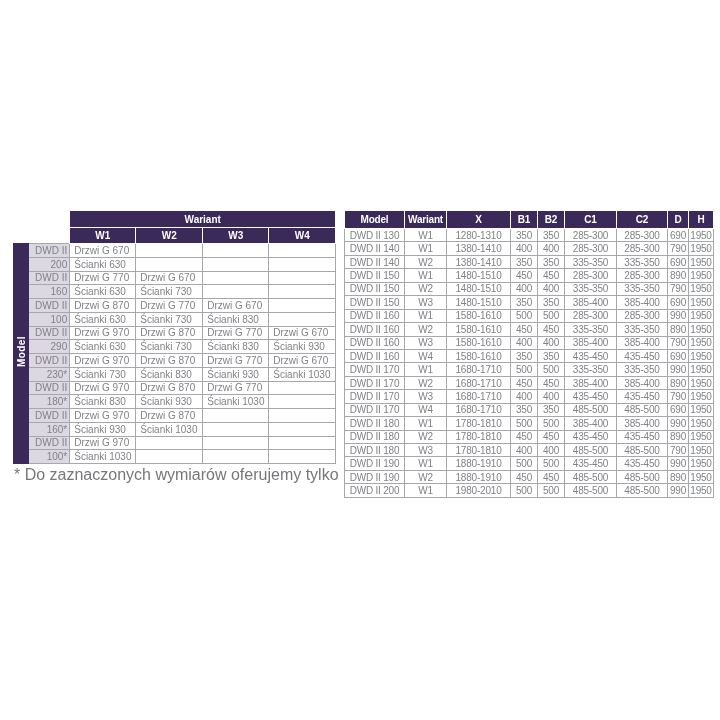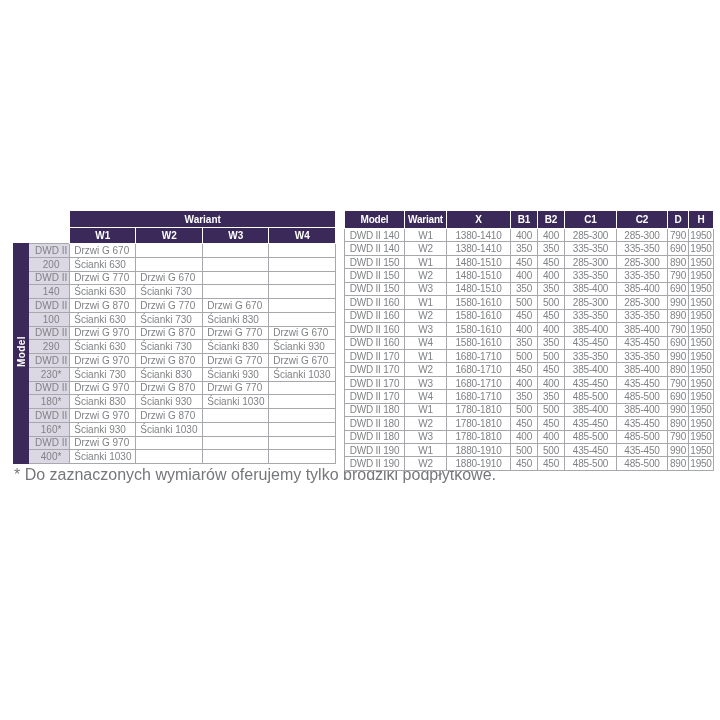--- a/index.html
+++ b/index.html
@@ -29,21 +29,21 @@
   .ltable td.strip{
     background:var(--header-bg);border:1px solid var(--header-bg);
     text-align:center;vertical-align:middle;padding:0;
   }
   .ltable td.strip span{
     writing-mode:vertical-rl;transform:rotate(180deg);display:inline-block;
     color:#fff;font-weight:bold;font-size:10px;letter-spacing:.4px;
   }
   .ltable td.model{
     background:var(--model-col-bg);border:1px solid var(--grid);
-    font-size:10px;text-align:center;padding:0 2px 0 6px;
+    font-size:10px;text-align:right;padding:0 2px 0 6px;
   }
   .ltable td.cell{
     background:#fff;border:1px solid var(--grid);
     font-size:10px;text-align:left;padding:0 2px 0 4px;
   }
 
   
   .rtable{position:absolute;left:344px;top:210px;}
   .rtable th.hd{
     background:var(--header-bg);color:#fff;font-weight:bold;font-size:10px;
@@ -101,21 +101,21 @@
         <td class="cell"></td>
       </tr>
       <tr>
         <td class="model">DWD II</td>
         <td class="cell">Drzwi G 770</td>
         <td class="cell">Drzwi G 670</td>
         <td class="cell"></td>
         <td class="cell"></td>
       </tr>
       <tr>
-        <td class="model">140</td>
+        <td class="model">160</td>
         <td class="cell">Ścianki 630</td>
         <td class="cell">Ścianki 730</td>
         <td class="cell"></td>
         <td class="cell"></td>
       </tr>
       <tr>
         <td class="model">DWD II</td>
         <td class="cell">Drzwi G 870</td>
         <td class="cell">Drzwi G 770</td>
         <td class="cell">Drzwi G 670</td>
@@ -185,21 +185,21 @@
         <td class="cell"></td>
       </tr>
       <tr>
         <td class="model">DWD II</td>
         <td class="cell">Drzwi G 970</td>
         <td class="cell"></td>
         <td class="cell"></td>
         <td class="cell"></td>
       </tr>
       <tr>
-        <td class="model">400*</td>
+        <td class="model">100*</td>
         <td class="cell">Ścianki 1030</td>
         <td class="cell"></td>
         <td class="cell"></td>
         <td class="cell"></td>
       </tr>
     </tbody>
 </table>
 
 <div class="footnote">* Do zaznaczonych wymiarów oferujemy tylko brodziki podpłytkowe.</div>
 
@@ -223,20 +223,31 @@
         <th class="hd">B1</th>
         <th class="hd">B2</th>
         <th class="hd">C1</th>
         <th class="hd">C2</th>
         <th class="hd">D</th>
         <th class="hd">H</th>
       </tr>
     </thead>
   <tbody>
       <tr>
+        <td>DWD II 130</td>
+        <td>W1</td>
+        <td>1280-1310</td>
+        <td>350</td>
+        <td>350</td>
+        <td>285-300</td>
+        <td>285-300</td>
+        <td>690</td>
+        <td>1950</td>
+      </tr>
+      <tr>
         <td>DWD II 140</td>
         <td>W1</td>
         <td>1380-1410</td>
         <td>400</td>
         <td>400</td>
         <td>285-300</td>
         <td>285-300</td>
         <td>790</td>
         <td>1950</td>
       </tr>
@@ -420,14 +431,25 @@
         <td>DWD II 190</td>
         <td>W2</td>
         <td>1880-1910</td>
         <td>450</td>
         <td>450</td>
         <td>485-500</td>
         <td>485-500</td>
         <td>890</td>
         <td>1950</td>
       </tr>
+      <tr>
+        <td>DWD II 200</td>
+        <td>W1</td>
+        <td>1980-2010</td>
+        <td>500</td>
+        <td>500</td>
+        <td>485-500</td>
+        <td>485-500</td>
+        <td>990</td>
+        <td>1950</td>
+      </tr>
     </tbody>
 </table>
 
 </body></html>

